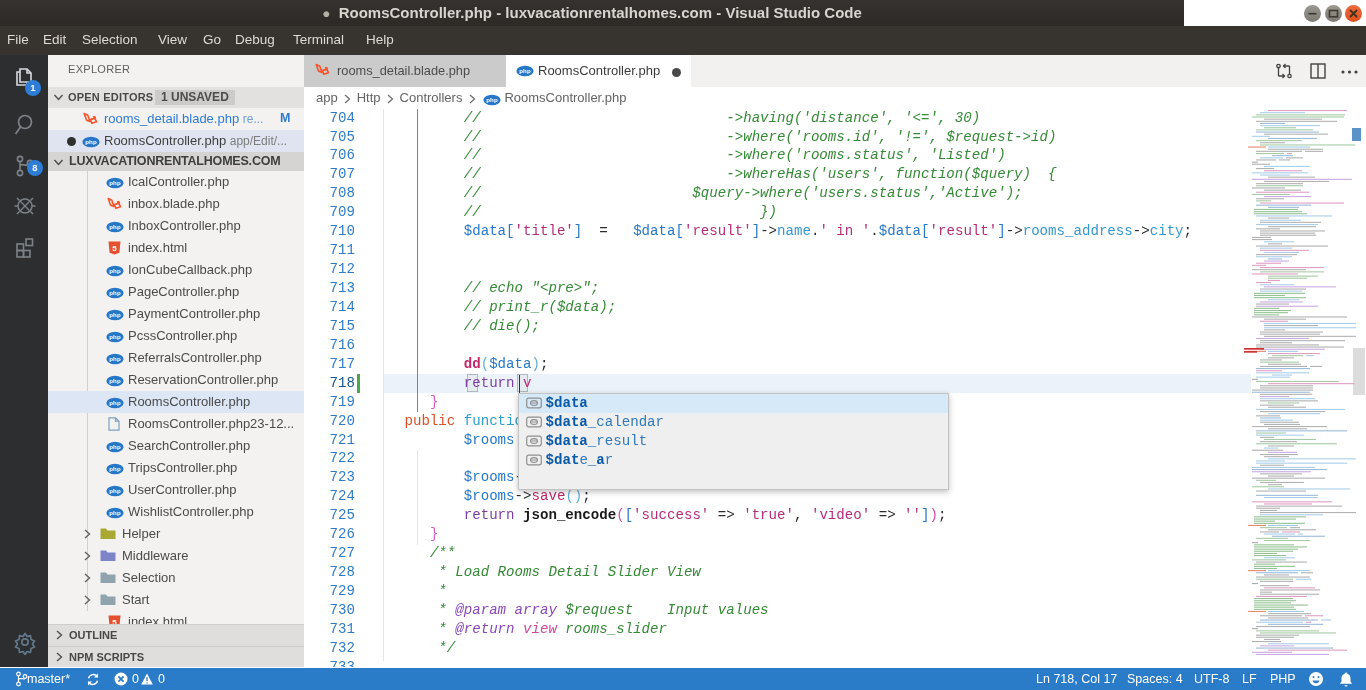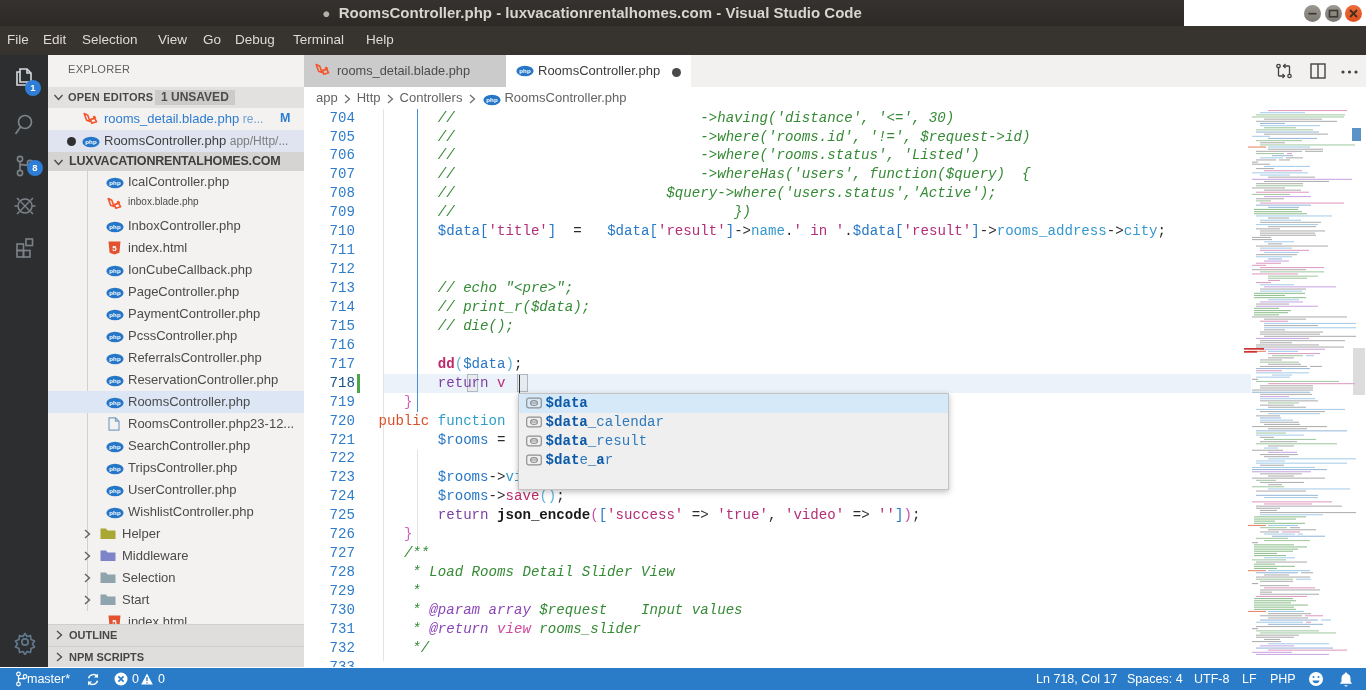--- a/index.html
+++ b/index.html
@@ -14,21 +14,21 @@
 .badge{width:16px;height:16px;border-radius:50%;background:#2e7ed7;color:#fff;font-size:9.5px;font-weight:bold;text-align:center;line-height:16px}
 #sidebar{position:absolute;left:48px;top:55px;width:256px;height:612px;background:#f3f2f1;overflow:hidden}
 #tabsbar{position:absolute;left:304px;top:55px;width:1062px;height:32px;background:#f2f1f0}
 #tab1{position:absolute;left:0;top:0;width:202px;height:32px;background:#cccbcb;color:#4c4c4c;font-size:12.8px}
 #tab2{position:absolute;left:202px;top:0;width:185px;height:32px;background:#fff;color:#3b3b3b;font-size:13px}
 #breadcrumbs{position:absolute;left:304px;top:87px;width:1062px;height:22px;background:#fff;color:#636363;font-size:13px}
 #editor{position:absolute;left:304px;top:109px;width:1062px;height:558px;background:#fff;overflow:hidden}
 #gutter{position:absolute;left:0;top:-0.4px;width:51px;text-align:right}
 .cl{height:18.95px;line-height:18.95px;white-space:pre}
 #code,#gutter,#sugg .srow span{font-family:"Liberation Mono",monospace;font-size:14.12px}
-#code{position:absolute;left:66px;top:-0.4px}
+#code{position:absolute;left:92px;top:-0.4px}
 .gn{color:#2e7cc9}
 .g-a{color:#18568f}
 i{font-style:normal}
 .c{color:#358a35;font-style:italic}
 .v{color:#2878c8}.p{color:#3598ce}.s{color:#b52d78}.k{color:#7b3fa3}
 .pub{color:#dc4f26}.fn{color:#2e9fc8}.m{color:#c02a6a;font-weight:bold}.mc{color:#c02a6a}
 .b{color:#d05ec0}.pr{color:#cb4fae}.bb{color:#5fb0dc}.d{color:#2b2b2b}
 .jf{color:#1a1a1a;font-weight:bold}
 .doc{color:#8a46b8;font-style:italic}.docv{color:#d0479c;font-style:italic}
 #code .cl,#gutter .cl{}
@@ -126,40 +126,40 @@
       </g>
     </svg>
 <div class="ab" style="left:56px;top:56px;font-size:13px;color:#2e7cd0">rooms_detail.blade.php <span style="color:#6d9fd6;font-size:12px">re...</span></div>
 <div class="ab" style="left:232px;top:56px;font-size:12.5px;color:#2e7cd0;font-weight:bold">M</div>
 <div class="ab" style="left:0;top:75px;width:256px;height:22px;background:#e0e4f0"></div>
 <div class="ab" style="left:19px;top:82px;width:9px;height:9px;border-radius:50%;background:#2f2f2f"></div>
 <svg class="ab" style="left:34px;top:81px" width="18" height="12" viewBox="0 0 18 12">
       <ellipse cx="9" cy="6" rx="8.6" ry="5.2" fill="#2677c8"></ellipse>
       <text x="9" y="8.3" font-size="6.2" font-weight="bold" fill="#fff" text-anchor="middle" font-family="Liberation Sans">php</text>
     </svg>
-<div class="ab" style="left:56px;top:78px;font-size:13px;color:#3f3f3f">RoomsController.php <span style="color:#7d7d7d;font-size:12px">app/Http/...</span></div>
+<div class="ab" style="left:56px;top:78px;font-size:13px;color:#3f3f3f">RoomsController.php <span style="color:#7d7d7d;font-size:12px">app/Edit/...</span></div>
 <div class="ab" style="left:0;top:97px;width:256px;height:19px;background:#d5d4d3"></div>
 <svg class="ab" style="left:5px;top:102px" width="11" height="11" viewBox="0 0 11 11">
       <path d="M1.5 3 L5.5 7.5 L9.5 3" fill="none" stroke="#4a4a4a" stroke-width="1.4"></path>
     </svg>
 <div class="ab" style="left:21px;top:99px;font-size:12.5px;font-weight:bold;color:#3e3e3e;letter-spacing:-0.2px">LUXVACATIONRENTALHOMES.COM</div>
 <div class="ab" style="left:38.5px;top:116px;width:1px;height:440px;background:#d0d0d0"></div>
 <svg class="ab" style="left:58px;top:122px" width="18" height="12" viewBox="0 0 18 12">
       <ellipse cx="9" cy="6" rx="8.6" ry="5.2" fill="#2677c8"></ellipse>
       <text x="9" y="8.3" font-size="6.2" font-weight="bold" fill="#fff" text-anchor="middle" font-family="Liberation Sans">php</text>
     </svg>
 <div class="ab" style="left:80px;top:119px;font-size:13px;color:#4b4b4b">IcalController.php</div>
 <svg class="ab" style="left:58px;top:142px" width="17" height="15" viewBox="0 0 17 15">
       <g fill="none" stroke="#f4552c" stroke-width="1.6" stroke-linejoin="round">
         <path d="M2.2 1.6 L5.8 3.2 L8.0 9.6 L4.6 8.2 Z"></path>
         <path d="M8.6 7.4 L12.8 6.4 L14.6 9.8 L9.8 11.2 Z"></path>
         <path d="M11.0 5.2 L12.6 4.6 L13.6 6.4"></path>
       </g>
     </svg>
-<div class="ab" style="left:80px;top:141px;font-size:10px;color:#4b4b4b">inbox.blade.php</div>
+<div class="ab" style="left:80px;top:141px;font-size:13px;color:#4b4b4b">inbox.blade.php</div>
 <svg class="ab" style="left:58px;top:166px" width="18" height="12" viewBox="0 0 18 12">
       <ellipse cx="9" cy="6" rx="8.6" ry="5.2" fill="#2677c8"></ellipse>
       <text x="9" y="8.3" font-size="6.2" font-weight="bold" fill="#fff" text-anchor="middle" font-family="Liberation Sans">php</text>
     </svg>
 <div class="ab" style="left:80px;top:163px;font-size:13px;color:#4b4b4b">InboxController.php</div>
 <svg class="ab" style="left:60px;top:186px" width="13" height="14" viewBox="0 0 13 14">
       <path d="M0.5 0.5 h12 l-1.1 11.2 L6.5 13.5 L1.6 11.7 Z" fill="#e5502e"></path>
       <text x="6.5" y="9.8" font-size="8" font-weight="bold" fill="#fff" text-anchor="middle" font-family="Liberation Sans">5</text>
     </svg>
 <div class="ab" style="left:80px;top:185px;font-size:13px;color:#4b4b4b">index.html</div>

